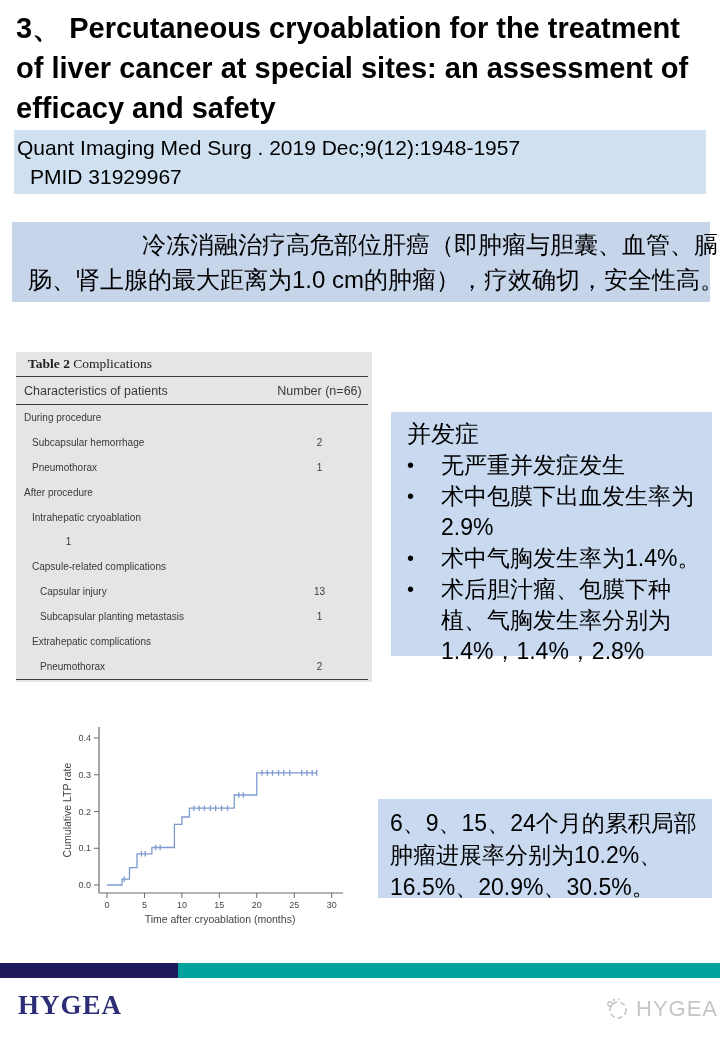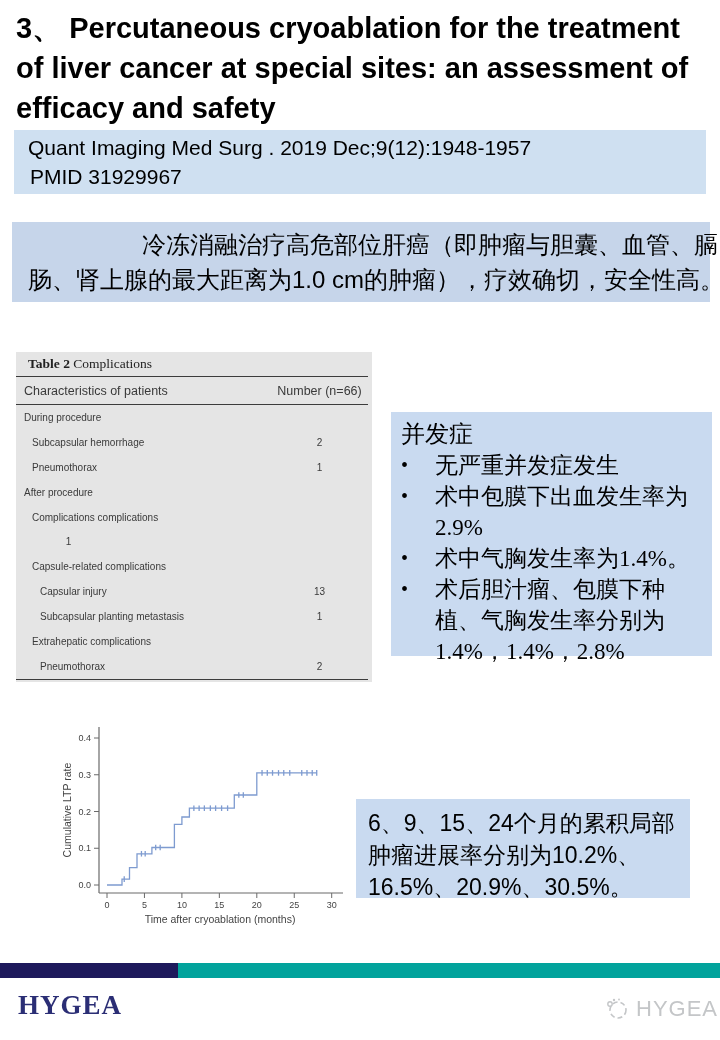--- a/index.html
+++ b/index.html
@@ -7,21 +7,21 @@
     position:relative;width:720px;height:1040px;background:#ffffff;overflow:hidden;
     font-family:"Liberation Sans","DejaVu Sans",sans-serif;color:#000;
   }
   
   .title{position:absolute;left:16px;top:8px;width:698px;
     font-size:29px;font-weight:bold;line-height:40px;color:#000;}
   .title div{white-space:nowrap;}
   
   .citation{position:absolute;left:14px;top:130px;width:692px;height:64px;
     background:var(--citation-bg,#cfe0f1);font-size:21px;line-height:29px;padding-top:3px;box-sizing:border-box;}
-  .citation .c1{padding-left:14px;}
+  .citation .c1{padding-left:3px;}
   .citation .c2{padding-left:16px;}
   
   .summary{position:absolute;left:12px;top:222px;width:698px;height:80px;
     background:var(--summary-bg,#c6d5ea);font-size:24px;line-height:35px;padding-top:5px;box-sizing:border-box;}
   .summary div{padding-left:16px;white-space:nowrap;}
   .summary div.first{padding-left:130px;}
   
   .table-panel{position:absolute;left:16px;top:352px;width:356px;height:330px;background:#e5e5e5;
     color:#3a3a3a;}
   .tcaption{font-family:"Liberation Serif","DejaVu Serif",serif;font-size:13.5px;color:#222;
@@ -31,30 +31,30 @@
   .thead .hlabel{flex:1;padding-left:8px;}
   .thead .hnum{width:105px;text-align:center;}
   .trow{display:flex;align-items:center;height:24.9px;font-size:10px;}
   .trow .tlabel{flex:1;}
   .trow .tval{width:105px;text-align:center;}
   .ind0{padding-left:8px;}
   .ind1{padding-left:16px;}
   .ind2{padding-left:24px;}
   
   .bullets{position:absolute;left:391px;top:412px;width:321px;height:244px;
-    background:var(--panel-bg,#c9daf0);box-sizing:border-box;padding:6px 8px 0 10px;
-    font-size:23px;line-height:31px;color:#000;font-family:Liberation Serif, serif;}
+    background:var(--panel-bg,#c9daf0);box-sizing:border-box;padding:6px 8px 0 16px;
+    font-size:23px;line-height:31px;color:#000;}
   .bhead{font-size:24px;line-height:32px;}
   .brow{display:flex;}
   .brow .bdot{width:34px;flex:none;font-size:20px;}
   .brow .btxt{flex:1;}
   
   .chart{position:absolute;left:60px;top:706px;width:290px;height:225px;background:#fff;}
   
-  .ltpnote{position:absolute;left:356px;top:799px;width:334px;height:99px;
+  .ltpnote{position:absolute;left:378px;top:799px;width:334px;height:99px;
     background:var(--panel-bg,#c9daf0);box-sizing:border-box;padding:8px 10px 0 12px;
     font-size:23px;line-height:32px;color:#000;}
   
   .bar-navy{position:absolute;left:0;top:963px;width:178px;height:15px;background:var(--footer-navy,#1e1a5c);}
   .bar-teal{position:absolute;left:178px;top:963px;width:542px;height:15px;background:var(--footer-teal,#02a39c);}
   .brand{position:absolute;left:18px;top:990px;font-family:"Liberation Serif","DejaVu Serif",serif;
     font-size:27px;font-weight:bold;letter-spacing:1px;color:var(--brand-navy,#2b2e75);}
   .watermark{position:absolute;left:604px;top:996px;display:flex;align-items:center;gap:6px;
     color:#c4c6c8;font-size:22px;letter-spacing:1px;}
   .watermark svg{display:block;}
@@ -99,21 +99,21 @@
         </div>
         <div class="trow">
           <span class="tlabel ind1">Pneumothorax</span>
           <span class="tval">1</span>
         </div>
         <div class="trow">
           <span class="tlabel ind0">After procedure</span>
           <span class="tval"></span>
         </div>
         <div class="trow">
-          <span class="tlabel ind1">Complications complications</span>
+          <span class="tlabel ind1">Intrahepatic cryoablation</span>
           <span class="tval"></span>
         </div>
         <div class="trow">
           <span class="tval">1</span>
         </div>
         <div class="trow">
           <span class="tlabel ind1">Capsule-related complications</span>
           <span class="tval"></span>
         </div>
         <div class="trow">

